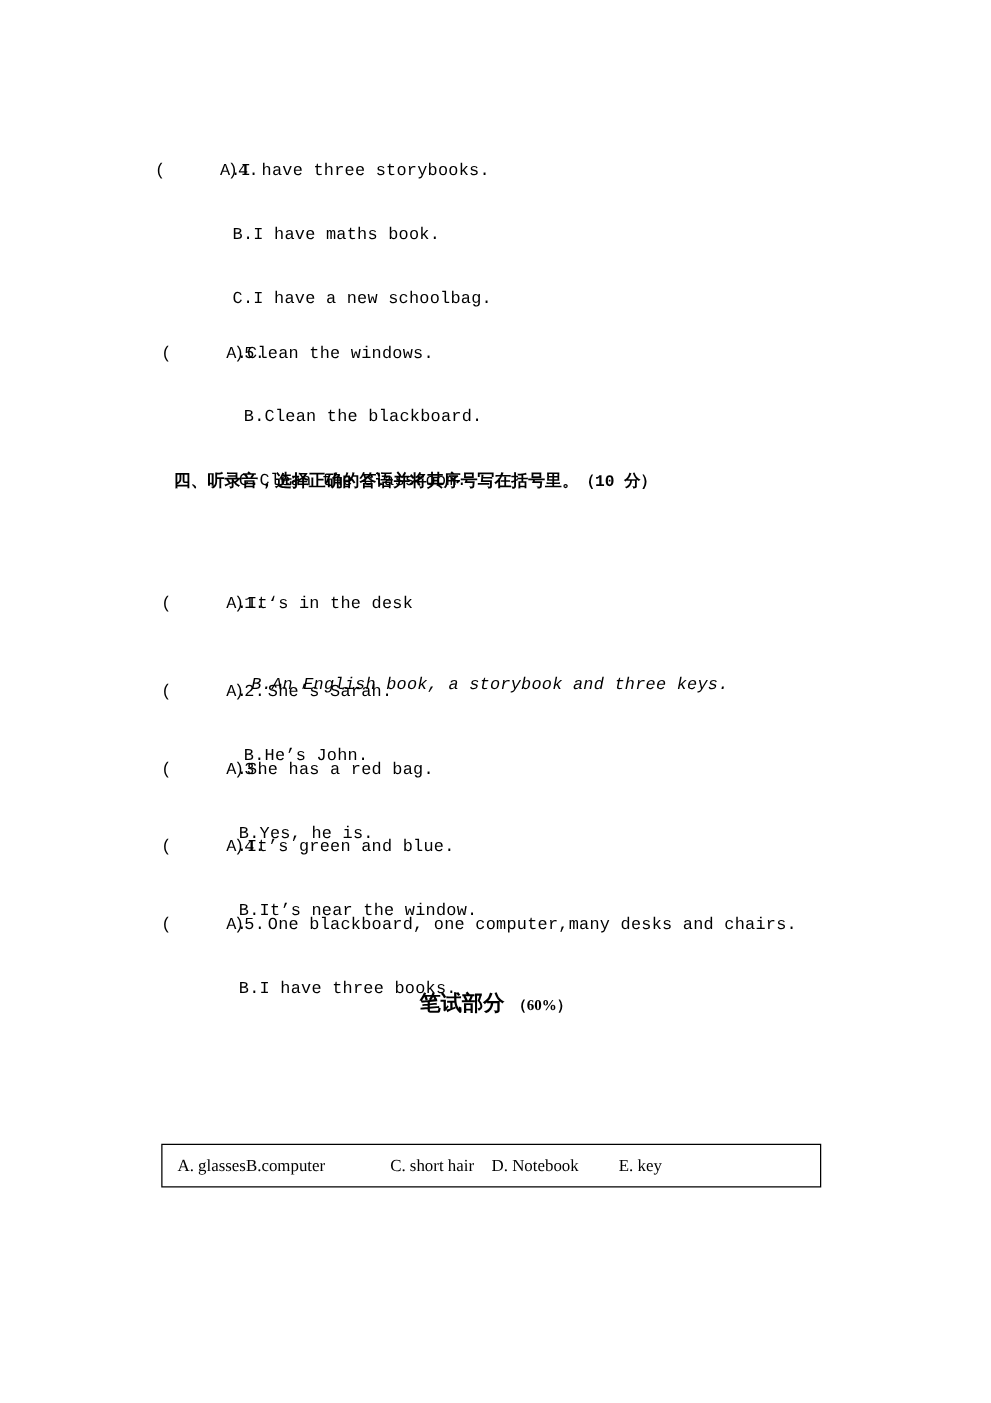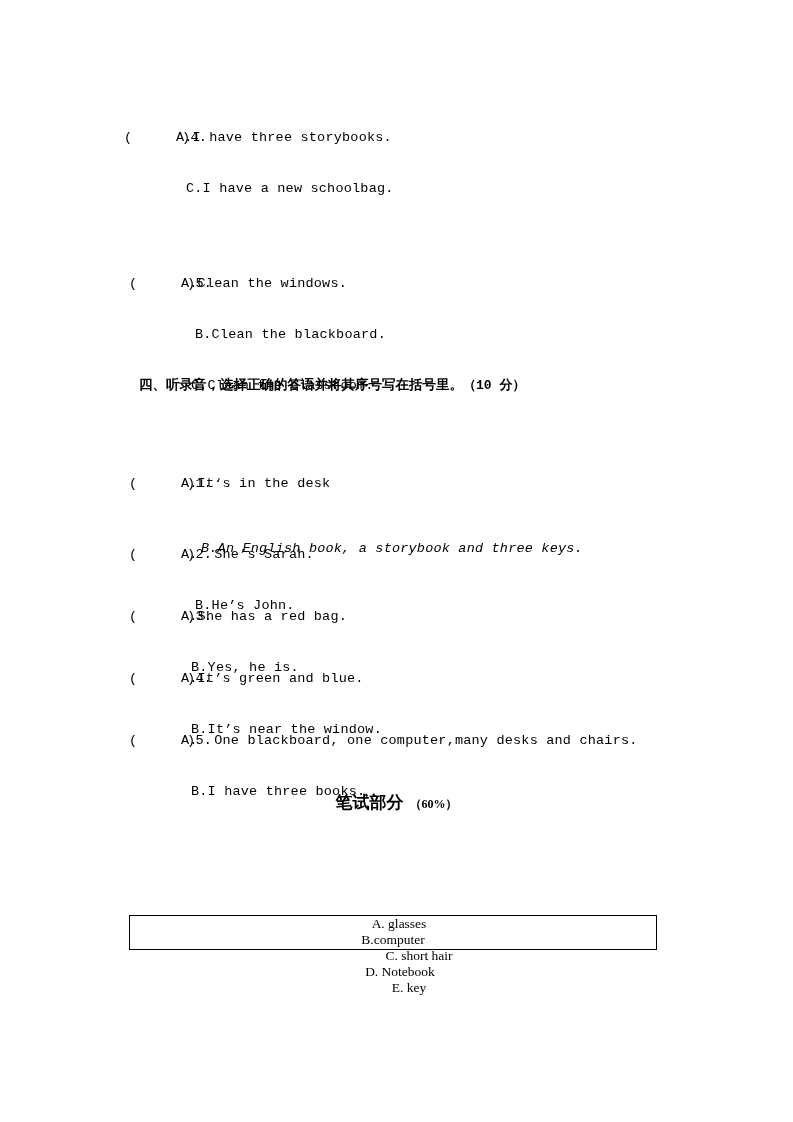--- a/index.html
+++ b/index.html
@@ -99,20 +99,21 @@
     white-space: nowrap;
   }
 </style>
 </head>
 <body>
 
 <div class="page">
 
   <div class="q-block mono" style="left:124px; top:97px;">
     <div class="q-line"><span class="paren">(      )4.</span><span>A.I have three storybooks.</span></div>
+    <div class="q-line opt-indent-1">B.I have maths book.</div>
     <div class="q-line opt-indent-1">C.I have a new schoolbag.</div>
   </div>
 
   <div class="q-block mono" style="left:129px; top:243px;">
     <div class="q-line"><span class="paren">(      )5.</span><span>A.Clean the windows.</span></div>
     <div class="q-line opt-indent-2">B.Clean the blackboard.</div>
     <div class="q-line opt-indent-1">C.Clean the classroom.</div>
   </div>
 
   <div class="section-head" style="left:139px; top:376px;">
@@ -142,21 +143,21 @@
   <div class="q-block mono" style="left:129px; top:700px;">
     <div class="q-line"><span class="paren">(      )5.</span><span>A.  One blackboard, one computer,many desks and chairs.</span></div>
     <div class="q-line opt-indent-1">B.I have three books.</div>
   </div>
 
   <div class="center-title" style="top:791px;">
     <span>笔试部分</span>&nbsp;<span class="pct">（60%）</span>
   </div>
 
 
-  <div class="word-box" style="left:129px; top:915px; width:528px; height:35px;flex-direction:column;">
+  <div class="word-box" style="left:129px; top:915px; width:528px; height:35px;">
     <span class="cell" style="margin-left:12px;">A. glasses</span>
     <span class="cell" style="">B.computer</span>
     <span class="cell" style="margin-left:52px;">C. short hair</span>
     <span class="cell" style="margin-left:14px;">D. Notebook</span>
     <span class="cell" style="margin-left:32px;">E. key</span>
   </div>
 
 </div>
 
 </body></html>

